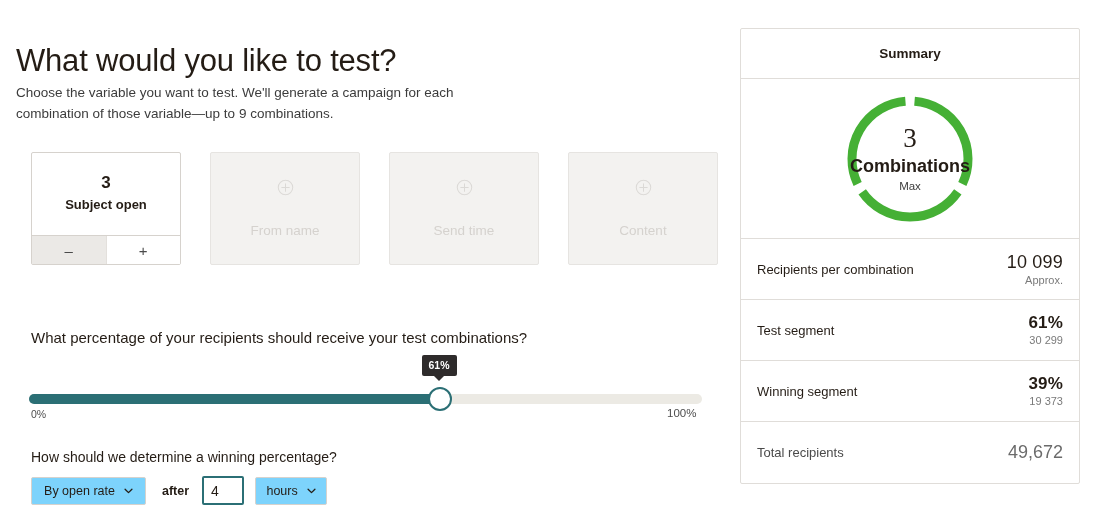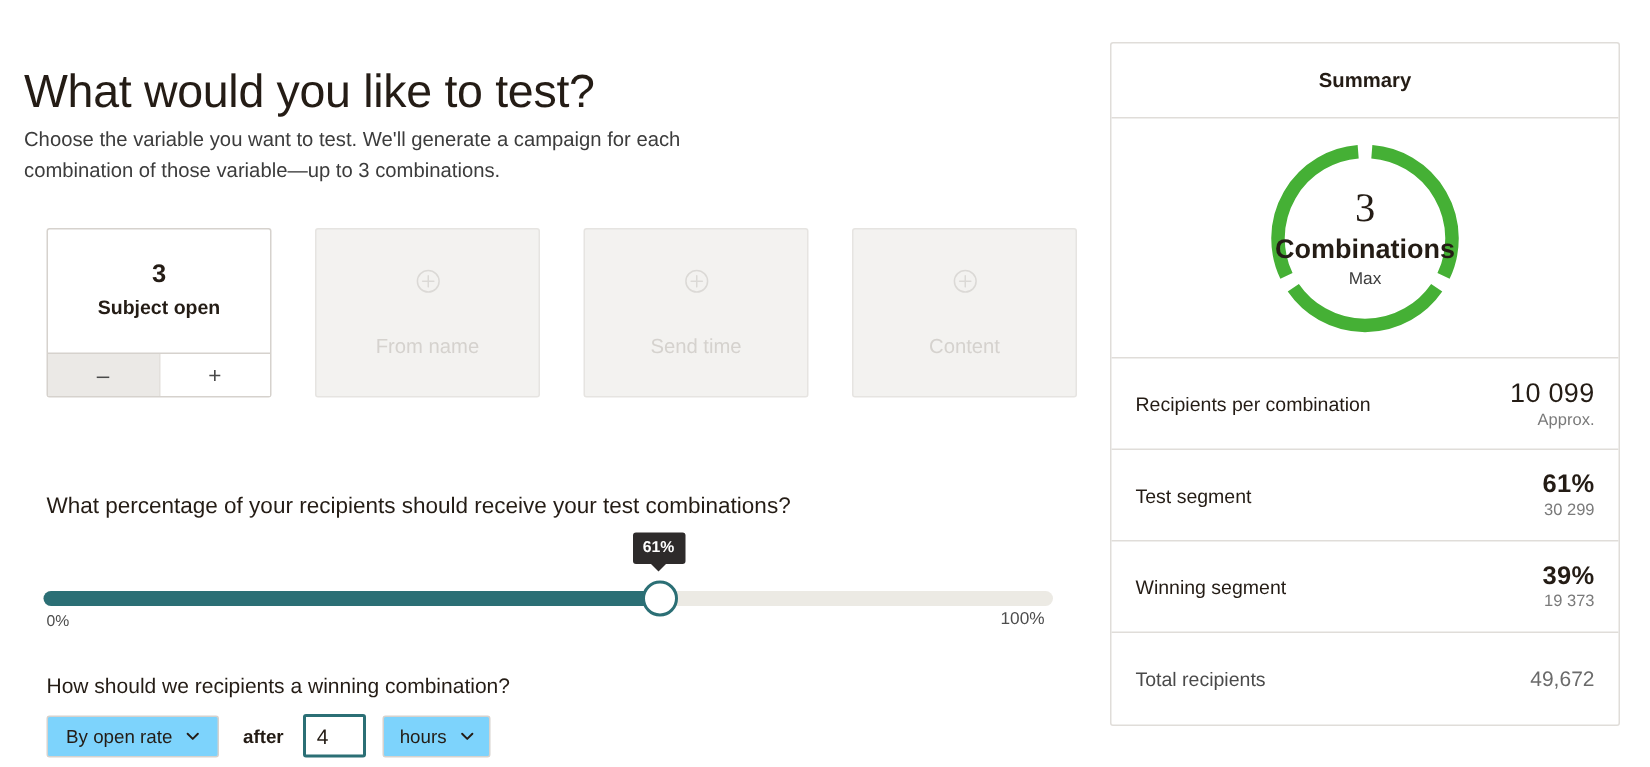--- a/index.html
+++ b/index.html
@@ -137,32 +137,32 @@
   .srow {
     display: flex; align-items: center; justify-content: space-between;
     padding: 0 16px; height: 61px; border-bottom: 1px solid #e0ddd9;
   }
   .srow:last-child { border-bottom: none; }
   .srow-label { font-size: 13px; color: #241c15; }
   .srow-right { text-align: right; line-height: 1.12; }
   .srow-main { font-size: 18px; color: #241c15; letter-spacing: .2px; }
   .srow-main.bold { font-weight: bold; font-size: 17px; }
   .srow-sub { font-size: 11px; color: #7a7a7a; margin-top: 2px; }
-  .srow-total { font-size: 14px; color: #6b6b6b; }
+  .srow-total { font-size: 18px; color: #6b6b6b; }
   .srow-label.muted { color: #4a4a4a; }
 </style>
 </head>
 <body>
 
 <div class="page">
 
   <div class="left">
 
     <div class="page-title">What would you like to test?</div>
-    <div class="page-sub">Choose the variable you want to test. We'll generate a campaign for each combination of those variable—up to 3 combinations.</div>
+    <div class="page-sub">Choose the variable you want to test. We'll generate a campaign for each combination of those variable—up to 9 combinations.</div>
 
     <div class="cards">
 
       <div class="card">
         <div class="card-body">
           <div class="card-count">3</div>
           <div class="card-label">Subject open</div>
         </div>
         <div class="stepper">
           <div class="step-btn step-minus">–</div>
@@ -212,21 +212,21 @@
 
     <div class="slider-wrap">
       <div class="track"></div>
       <div class="track-fill" id="trackFill" style="width: 410.53px;"></div>
       <div class="tooltip" id="sliderTip" style="left: 392.53px;">61%</div>
       <div class="thumb" id="sliderThumb" style="left: 398.53px;"></div>
     </div>
     <div class="slider-min">0%</div>
     <div class="slider-max">100%</div>
 
-    <div class="winner-q">How should we recipients a winning combination?</div>
+    <div class="winner-q">How should we determine a winning percentage?</div>
 
     <div class="winner-row">
       <div class="select sel-open">
         <span>By open rate</span>
         <span>
           <svg class="chev" viewBox="0 0 10 7">
               <path d="M1 1.4 L5 5.4 L9 1.4" fill="none" stroke="#241c15" stroke-width="1.5" stroke-linecap="round" stroke-linejoin="round"></path>
             </svg>
         </span>
       </div>

